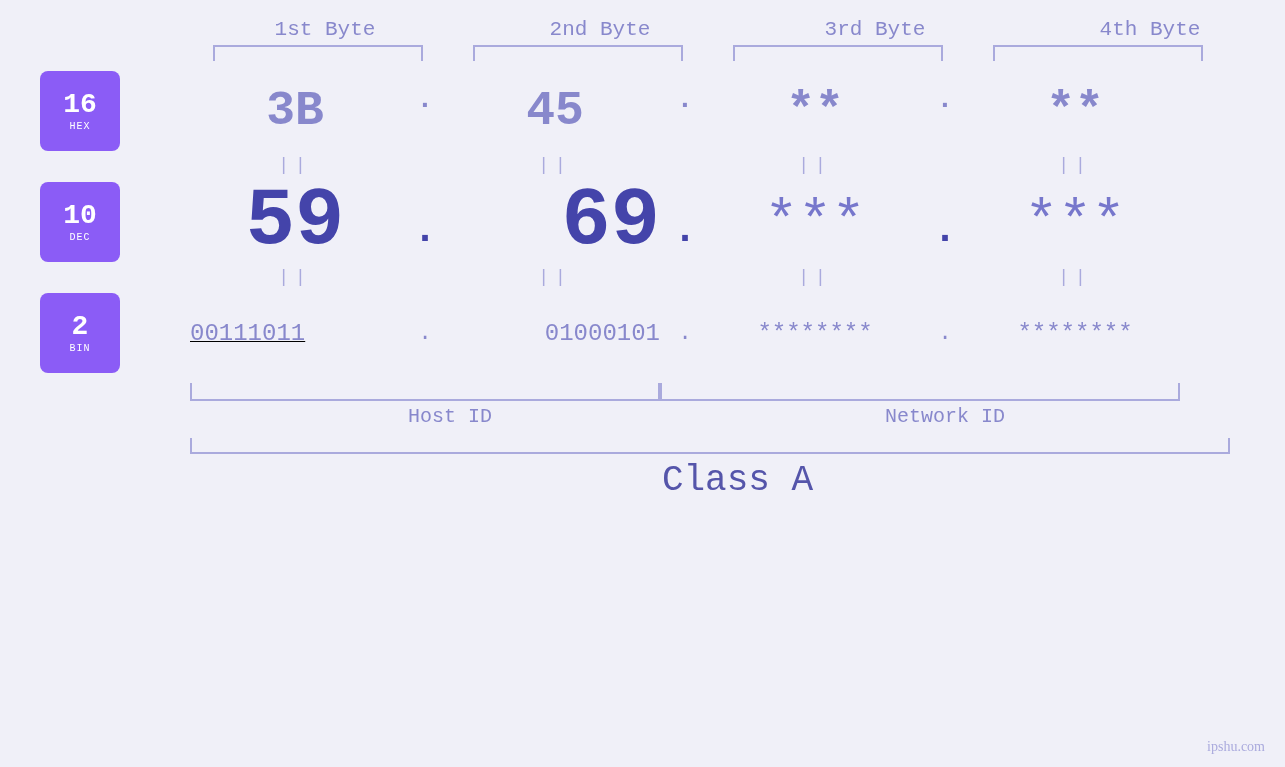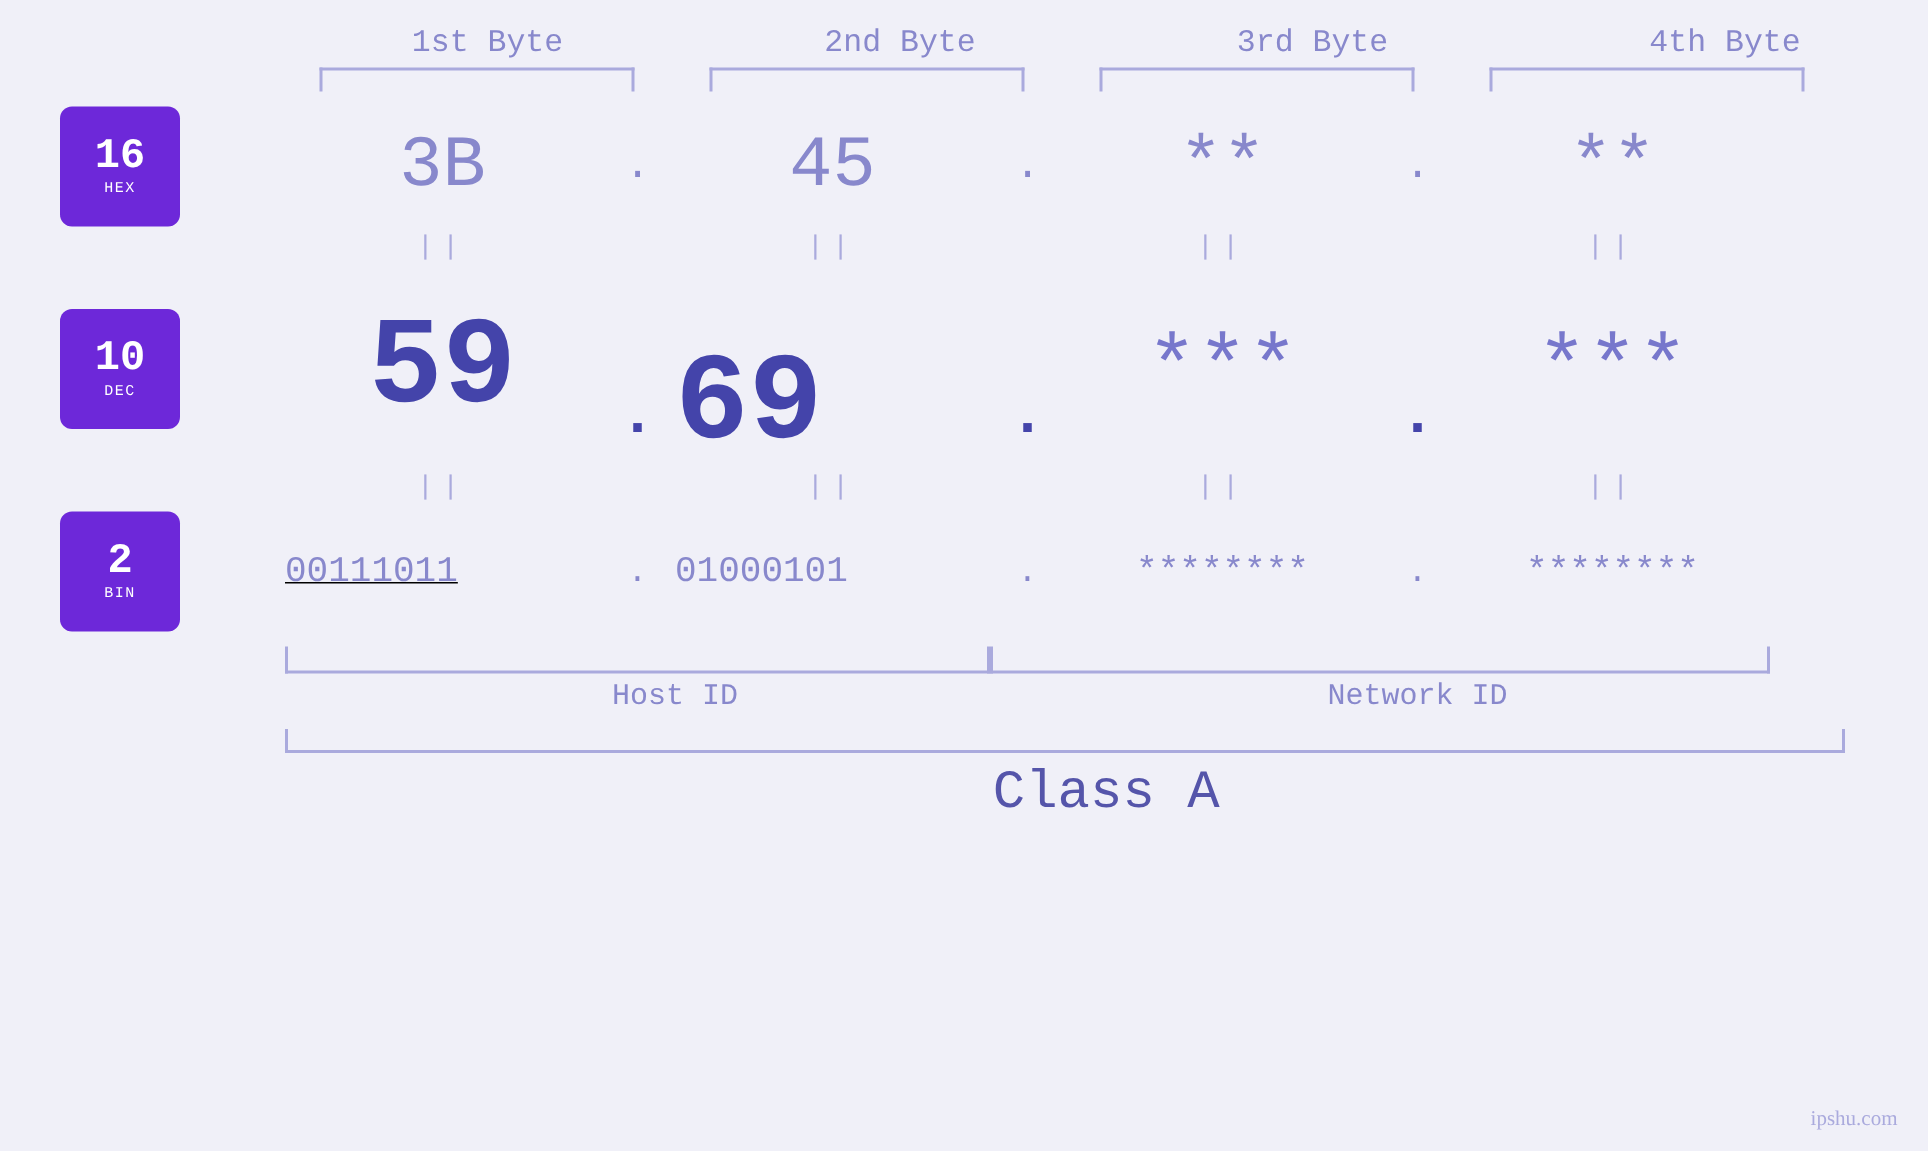--- a/index.html
+++ b/index.html
@@ -19,21 +19,21 @@
       position: relative;
       display: flex;
       flex-direction: column;
       align-items: center;
     }
 
     
     .base-badge {
       width: 80px;
       height: 80px;
-      background: #6d28d9;
+      background: #8b5cf6;
       border-radius: 8px;
       display: flex;
       flex-direction: column;
       align-items: center;
       justify-content: center;
       color: white;
       flex-shrink: 0;
       margin-left: 20px;
     }
 
@@ -93,21 +93,21 @@
     <div style="width:210px;height:16px;border-left:2px solid #aaaadd;border-top:2px solid #aaaadd;border-right:2px solid #aaaadd;"></div>
   </div>
 
   <div style="display:flex; align-items:center; width:1285px; margin-top:10px;">
     <div style="width:140px;display:flex;justify-content:center;align-items:center;">
       <div class="base-badge">
         <span class="base-num">16</span>
         <span class="base-name">HEX</span>
       </div>
     </div>
-    <div style="display:flex;align-items:center;flex:1;">
+    <div style="display:flex;align-items:flex-start;flex:1;font-weight:bold;">
       <div style="width:50px;"></div>
       <div style="width:210px;text-align:center;"><span style="font-size:48px;color:#8888cc;font-family:'Courier New',Courier,monospace;">3B</span></div>
       <div style="width:50px;text-align:center;"><span style="font-size:28px;color:#8888cc;">.</span></div>
       <div style="width:210px;text-align:center;"><span style="font-size:48px;color:#8888cc;font-family:'Courier New',Courier,monospace;">45</span></div>
       <div style="width:50px;text-align:center;"><span style="font-size:28px;color:#8888cc;">.</span></div>
       <div style="width:210px;text-align:center;"><span style="font-size:48px;color:#8888cc;font-family:'Courier New',Courier,monospace;">**</span></div>
       <div style="width:50px;text-align:center;"><span style="font-size:28px;color:#8888cc;">.</span></div>
       <div style="width:210px;text-align:center;"><span style="font-size:48px;color:#8888cc;font-family:'Courier New',Courier,monospace;">**</span></div>
     </div>
   </div>
@@ -130,21 +130,21 @@
     <div style="width:140px;display:flex;justify-content:center;align-items:center;">
       <div class="base-badge">
         <span class="base-num">10</span>
         <span class="base-name">DEC</span>
       </div>
     </div>
     <div style="display:flex;align-items:center;flex:1;">
       <div style="width:50px;"></div>
       <div style="width:210px;text-align:center;"><span style="font-size:82px;color:#4444aa;font-weight:bold;font-family:'Courier New',Courier,monospace;line-height:1;">59</span></div>
       <div style="width:50px;text-align:center;align-self:flex-end;padding-bottom:10px;"><span style="font-size:40px;color:#4444aa;font-weight:bold;">.</span></div>
-      <div style="width:210px;text-align:left;margin-top:48px;"><span style="font-size:82px;color:#4444aa;font-weight:bold;font-family:'Courier New',Courier,monospace;line-height:1;">69</span></div>
+      <div style="width:210px;text-align:right;"><span style="font-size:82px;color:#4444aa;font-weight:bold;font-family:'Courier New',Courier,monospace;line-height:1;">69</span></div>
       <div style="width:50px;text-align:center;align-self:flex-end;padding-bottom:10px;"><span style="font-size:40px;color:#4444aa;font-weight:bold;">.</span></div>
       <div style="width:210px;text-align:center;"><span style="font-size:56px;color:#7777cc;font-family:'Courier New',Courier,monospace;line-height:1;">***</span></div>
       <div style="width:50px;text-align:center;align-self:flex-end;padding-bottom:10px;"><span style="font-size:40px;color:#4444aa;font-weight:bold;">.</span></div>
       <div style="width:210px;text-align:center;"><span style="font-size:56px;color:#7777cc;font-family:'Courier New',Courier,monospace;line-height:1;">***</span></div>
     </div>
   </div>
 
   <div style="display:flex; width:1285px; margin-top:4px;">
     <div style="width:140px;"></div>
     <div style="display:flex;flex:1;align-items:center;">
@@ -163,21 +163,21 @@
     <div style="width:140px;display:flex;justify-content:center;align-items:center;">
       <div class="base-badge">
         <span class="base-num">2</span>
         <span class="base-name">BIN</span>
       </div>
     </div>
     <div style="display:flex;align-items:center;flex:1;">
       <div style="width:50px;"></div>
       <div style="width:210px;text-align:left;text-decoration:underline;"><span style="font-size:24px;color:#8888cc;font-family:'Courier New',Courier,monospace;">00111011</span></div>
       <div style="width:50px;text-align:center;"><span style="font-size:22px;color:#8888cc;">.</span></div>
-      <div style="width:210px;text-align:left;"><span style="font-size:24px;color:#8888cc;font-family:'Courier New',Courier,monospace;">01000101</span></div>
+      <div style="width:210px;text-align:right;"><span style="font-size:24px;color:#8888cc;font-family:'Courier New',Courier,monospace;">01000101</span></div>
       <div style="width:50px;text-align:center;"><span style="font-size:22px;color:#8888cc;">.</span></div>
       <div style="width:210px;text-align:center;"><span style="font-size:24px;color:#8888cc;font-family:'Courier New',Courier,monospace;">********</span></div>
       <div style="width:50px;text-align:center;"><span style="font-size:22px;color:#8888cc;">.</span></div>
       <div style="width:210px;text-align:center;"><span style="font-size:24px;color:#8888cc;font-family:'Courier New',Courier,monospace;">********</span></div>
     </div>
   </div>
 
   <div style="display:flex; width:1285px; margin-top:10px;">
     <div style="width:140px;"></div>
     <div style="display:flex;flex:1;">

